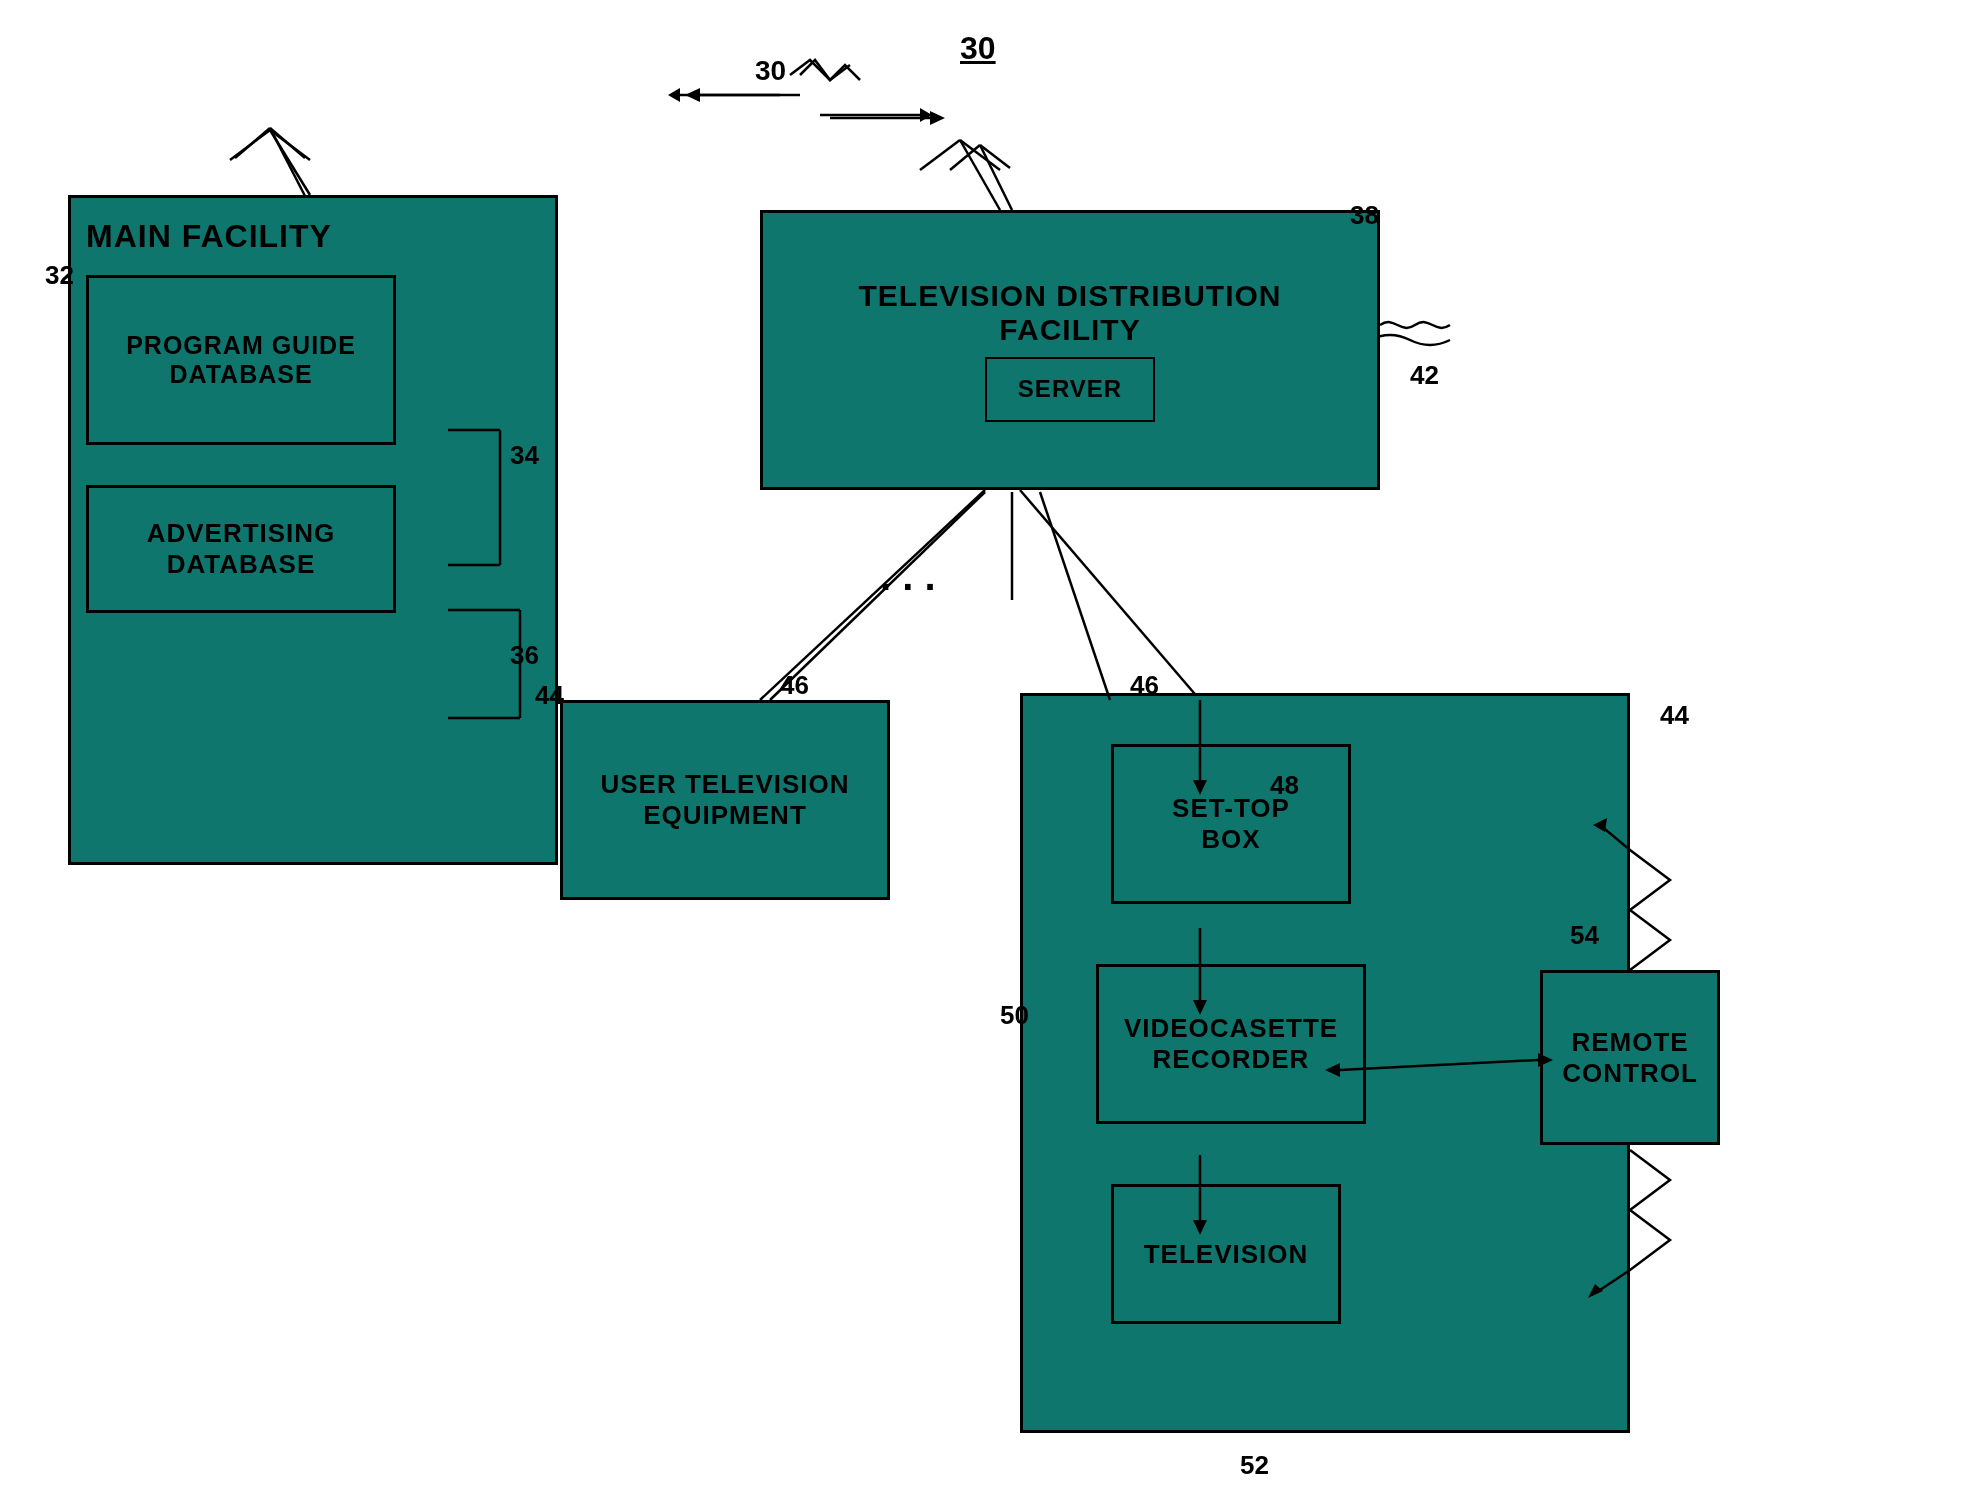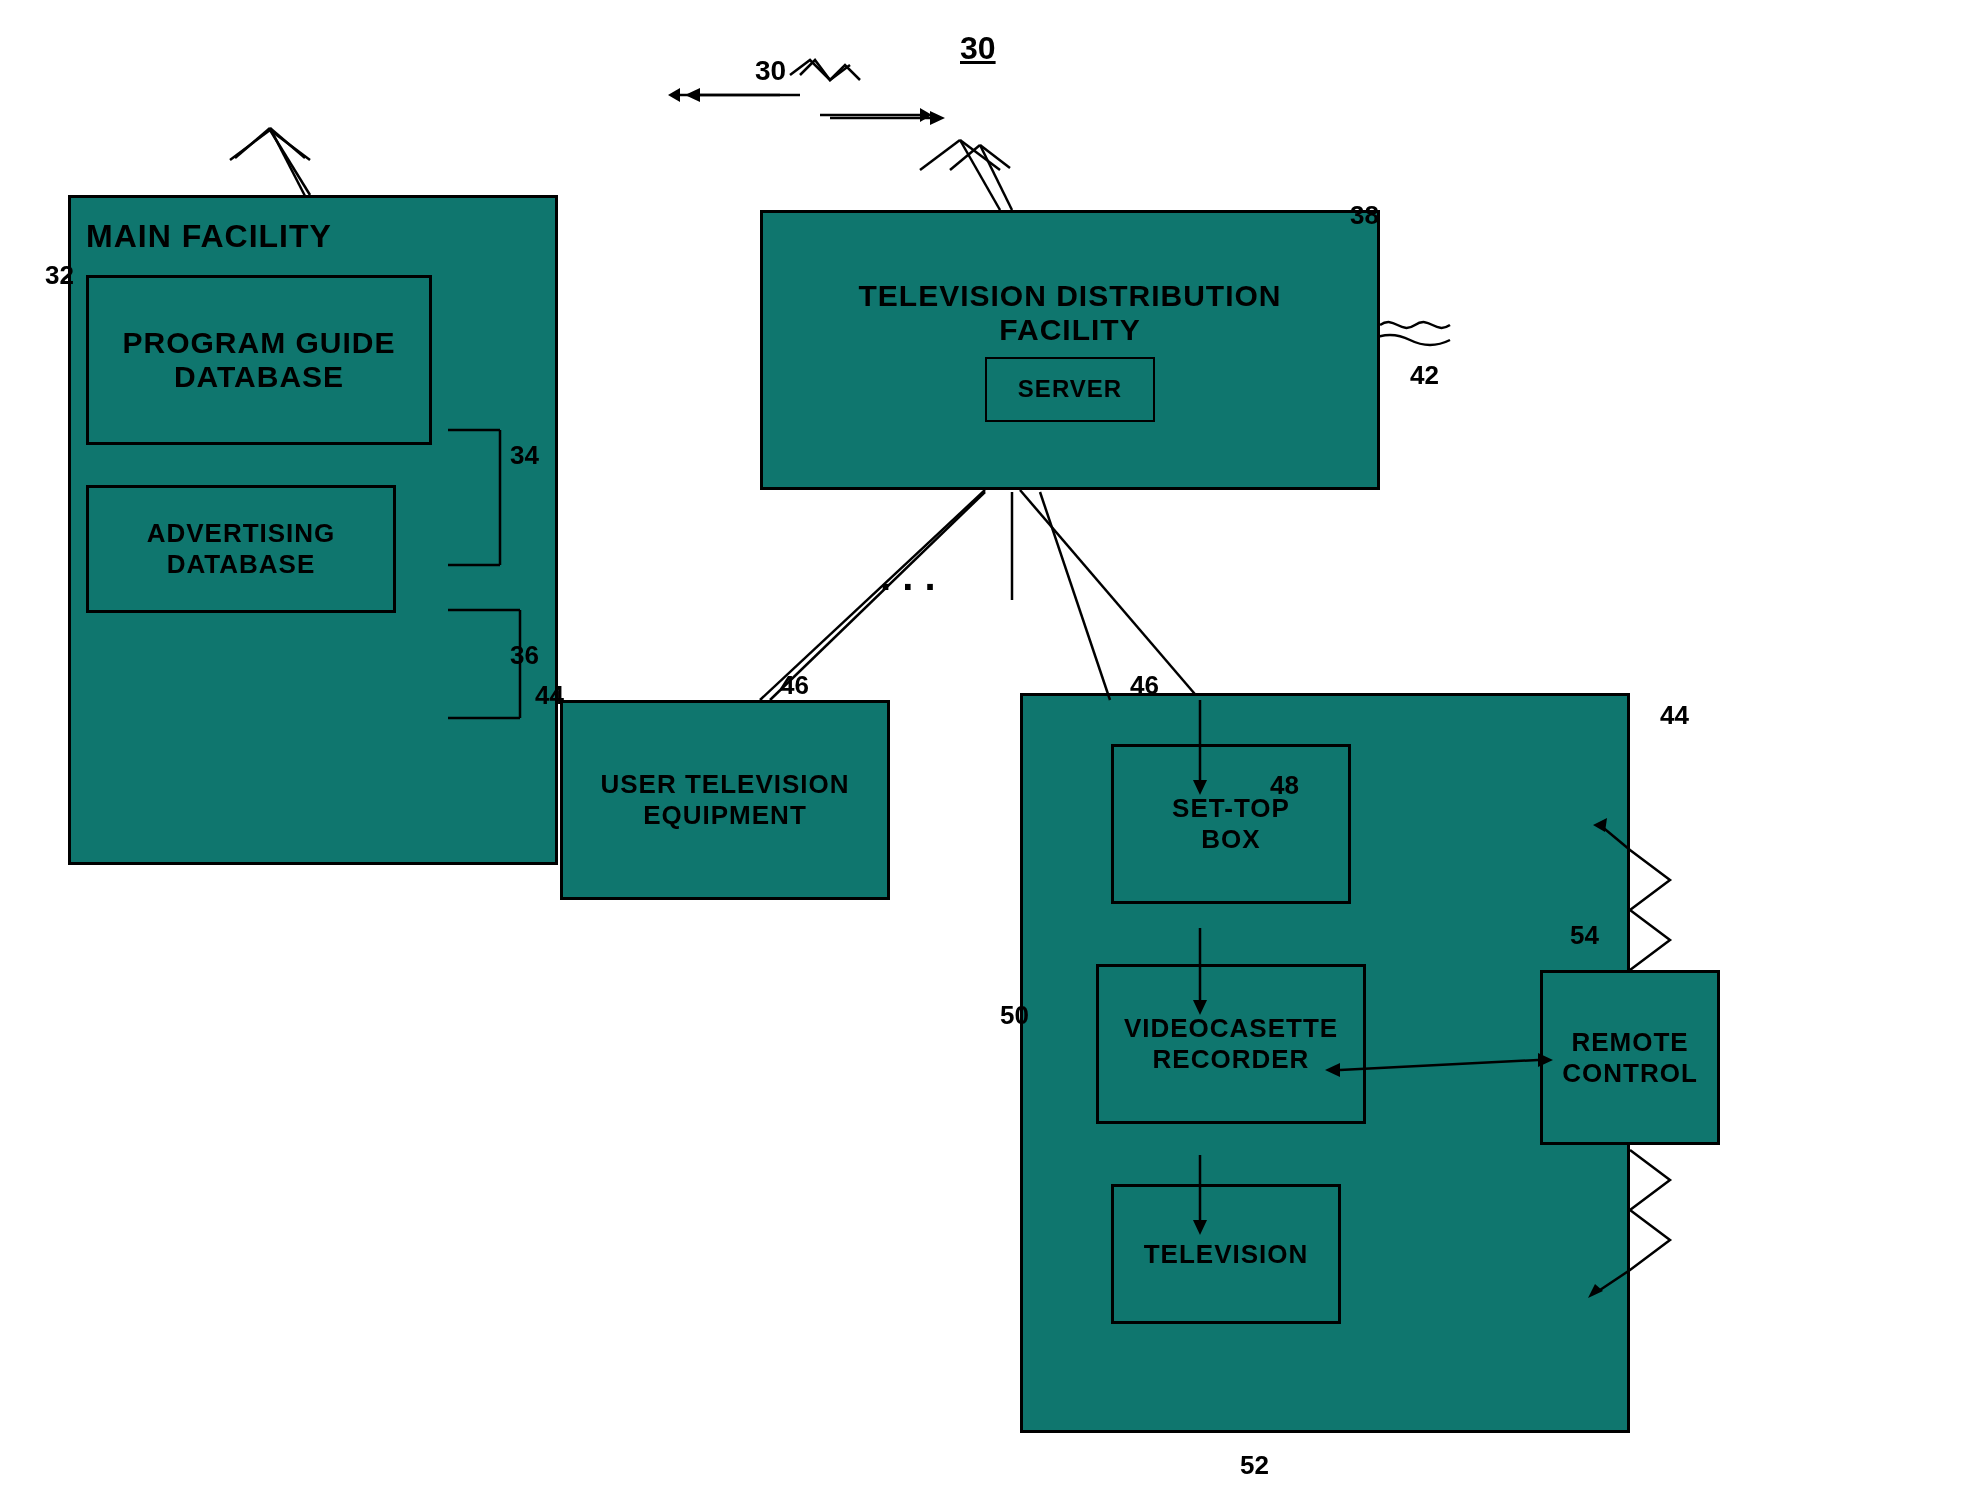--- a/index.html
+++ b/index.html
@@ -110,21 +110,21 @@
 
   </svg>
 
   <div class="label" style="left:960px; top:30px; font-size:32px; text-decoration:underline;">30</div>
 
   <div class="label" style="left:755px; top:55px; font-size:28px;">30</div>
 
   <div class="box" style="left:68px; top:195px; width:490px; height:670px; font-size:30px; align-items:flex-start; justify-content:flex-start; padding:20px 15px; flex-direction:column;">
     <span style="font-size:32px; font-weight:bold; margin-bottom:20px;">MAIN FACILITY</span>
 
-    <div class="box" style="position:relative; left:0; top:0; width:346px; height:170px; margin-bottom:40px; font-size:30px;">
+    <div class="box" style="position:relative; left:0; top:0; width:310px; height:170px; margin-bottom:40px; font-size:25px;">
       <span>PROGRAM GUIDE<br>DATABASE</span>
     </div>
 
     <div class="box" style="position:relative; left:0; top:0; width:310px; height:128px; font-size:26px;">
       <span>ADVERTISING<br>DATABASE</span>
     </div>
   </div>
 
   <div class="label" style="left:45px; top:260px;">32</div>
 

